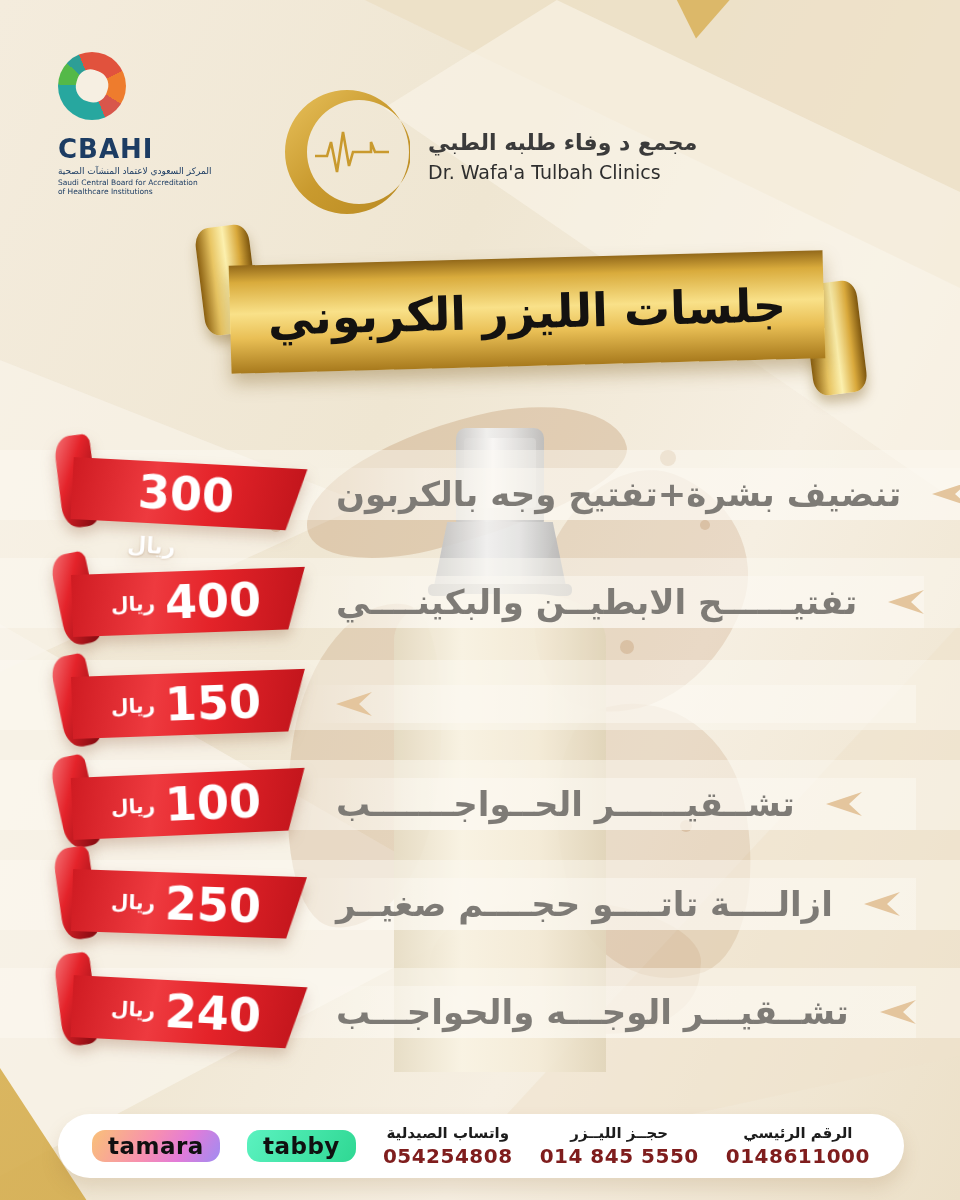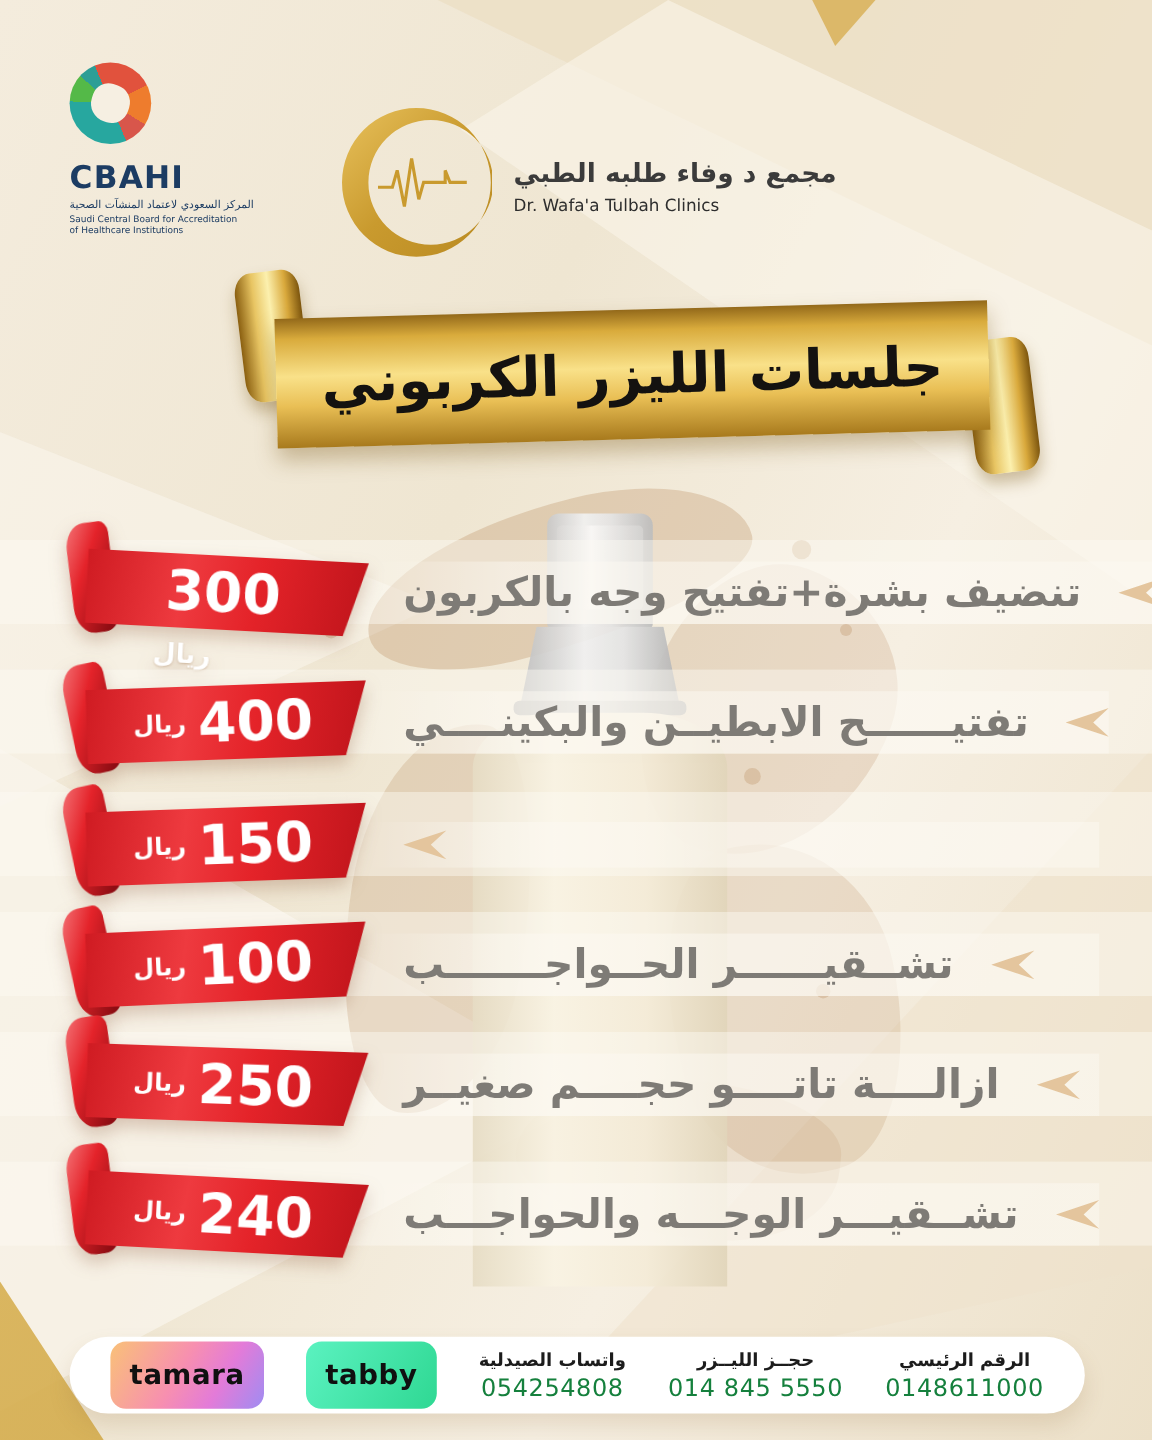--- a/index.html
+++ b/index.html
@@ -52,21 +52,21 @@
     position:relative;}
   .cbahi-ring::after{content:'';position:absolute;left:18px;top:18px;width:32px;height:32px;background:#f6efe2;border-radius:42% 46% 44% 48%;transform:rotate(18deg);}
   .cbahi-text{padding-top:4px;}
   .cbahi-name{font-size:26px;font-weight:bold;color:#1c3c63;letter-spacing:1px;line-height:1;}
   .cbahi-ar{font-size:9px;color:#1c3c63;margin-top:4px;direction:rtl;text-align:left;}
   .cbahi-en{font-size:7.5px;color:#1c3c63;line-height:1.25;margin-top:2px;}
 
   .clinic{position:absolute;left:285px;top:88px;display:flex;align-items:center;gap:18px;}
   .clinic-text{padding-top:8px;}
   .clinic-ar{font-size:22px;font-weight:bold;color:#3b3b3b;direction:rtl;text-align:left;letter-spacing:1px;}
-  .clinic-en{font-size:14px;color:#2e2e2e;margin-top:6px;}
+  .clinic-en{font-size:19px;color:#2e2e2e;margin-top:6px;}
 
   
   .banner{position:absolute;left:200px;top:226px;width:662px;height:168px;z-index:3;}
   .banner-body{position:absolute;left:30px;right:38px;top:32px;bottom:28px;transform:rotate(-1.5deg);
     background:linear-gradient(180deg,#93691a 0%,#d9ab3c 16%,#f9e189 45%,#e9bf55 68%,#a87a1d 100%);
     box-shadow:0 10px 18px rgba(120,85,20,.35);display:flex;align-items:center;justify-content:center;}
   .banner-title{font-size:46px;font-weight:bold;color:#141210;direction:rtl;letter-spacing:1px;}
   .roll{position:absolute;width:54px;border-radius:14px/18px;
     background:linear-gradient(90deg,#8a5f10 0%,#e8c563 28%,#fcf0ae 52%,#d9a93c 78%,#7c550e 100%);
     box-shadow:0 8px 12px rgba(120,85,20,.35);}
@@ -92,27 +92,27 @@
   .cur.below{position:absolute;left:64px;top:76px;font-size:22px;text-shadow:0 1px 2px rgba(160,120,80,.4);}
   .service{flex:1;display:flex;align-items:center;justify-content:flex-start;gap:31px;
     background:linear-gradient(90deg,rgba(252,248,241,0),rgba(252,248,241,.5) 18%,rgba(252,248,241,.5));padding:6px 0 6px 30px;}
   .service-text{font-size:34px;font-weight:bold;color:#171310;direction:rtl;white-space:nowrap;}
   .arrow{flex:none;}
 
   
   .footer{position:absolute;left:58px;right:56px;top:1114px;height:64px;background:#fff;border-radius:32px;
     box-shadow:0 10px 18px rgba(150,110,60,.18);display:flex;align-items:center;justify-content:space-between;
     padding:0 34px;box-sizing:border-box;z-index:4;}
-  .pay-pill{height:56px;border-radius:13px;display:flex;align-items:center;justify-content:center;padding:0 16px;}
+  .pay-pill{height:32px;border-radius:13px;display:flex;align-items:center;justify-content:center;padding:0 16px;}
   .tamara{background:linear-gradient(120deg,#f9c178 0%,#f78fb0 45%,#e37bd8 70%,#9f8cf2 100%);}
   .tabby{background:linear-gradient(120deg,#5bf2c0 0%,#2fd893 100%);}
   .pay-label{font-size:23px;font-weight:bold;color:#101010;letter-spacing:.5px;}
   .contact{text-align:center;}
   .contact-label{font-size:15px;font-weight:bold;color:#1c1c1c;direction:rtl;}
-  .contact-number{font-size:20px;font-weight:normal;color:#15803d;margin-top:2px;letter-spacing:.5px;}
+  .contact-number{font-size:20px;font-weight:bold;color:#7f1d1d;margin-top:2px;letter-spacing:.5px;}
 </style>
 </head>
 <body>
 
 <div class="poster">
 
   <div class="facet f1"></div>
   <div class="facet f2"></div>
   <div class="facet f7"></div>
   <div class="facet f3"></div>

